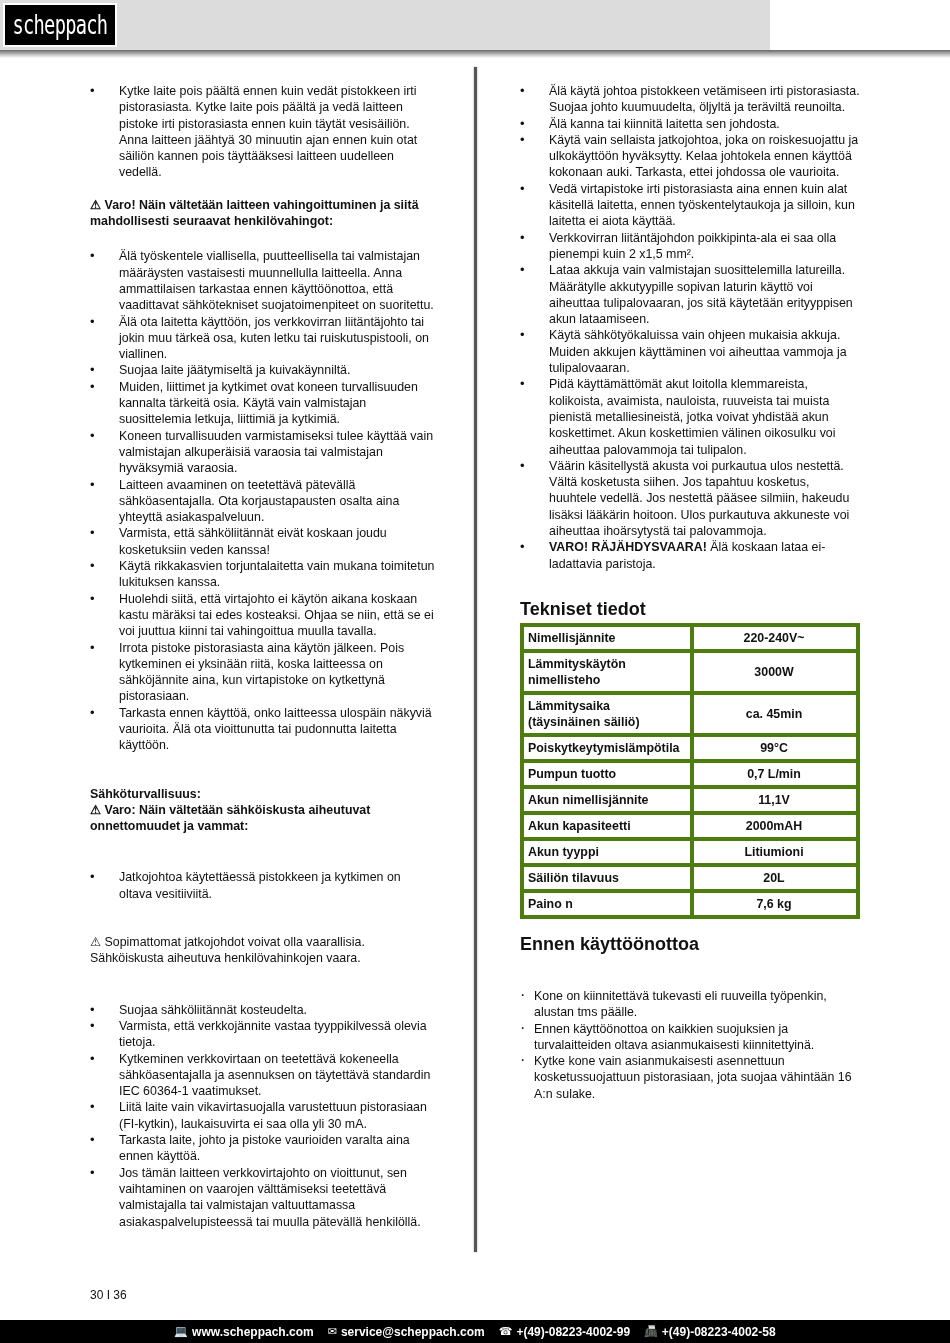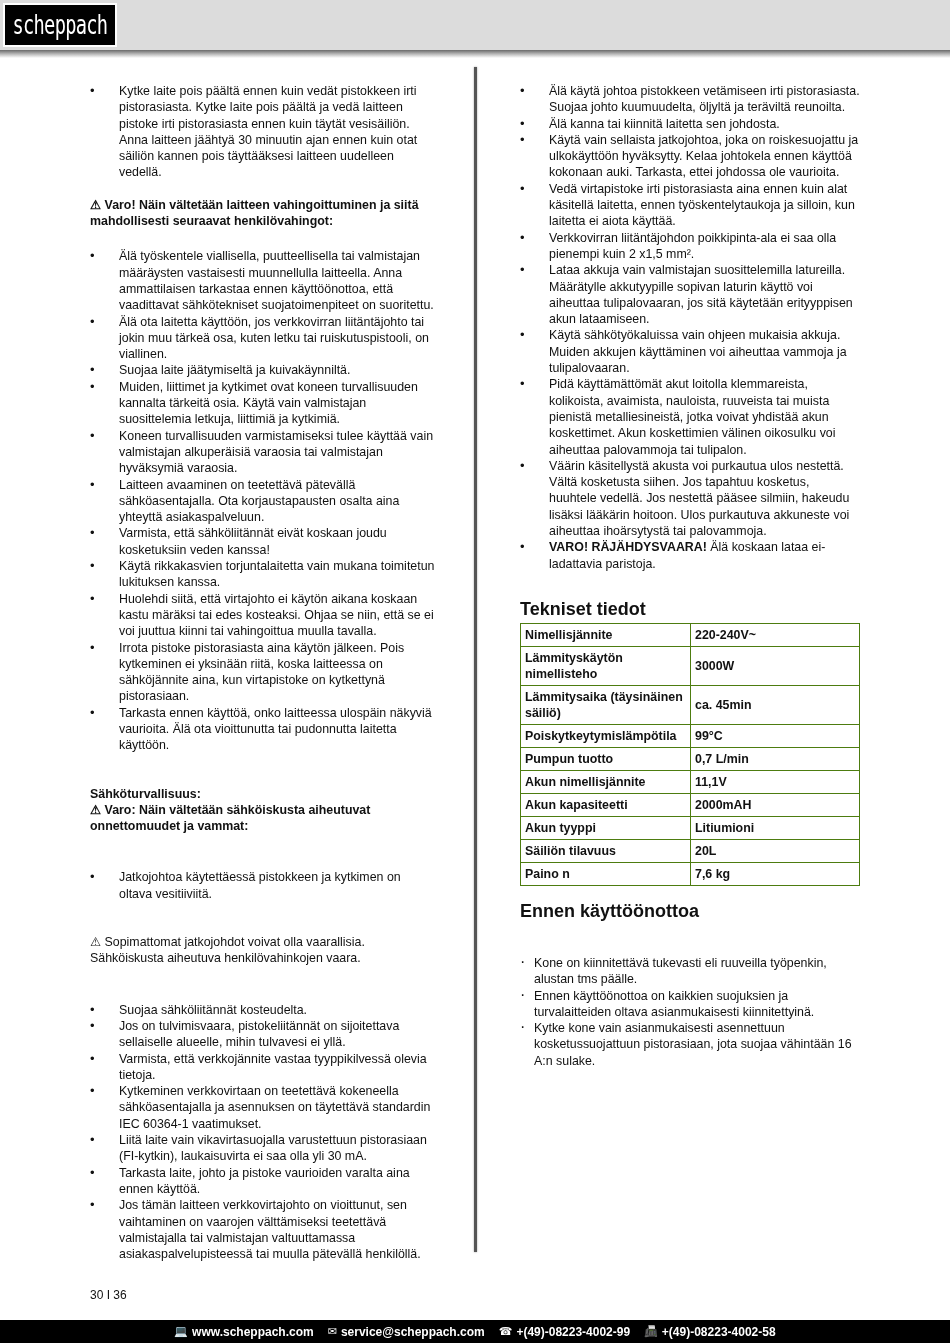--- a/index.html
+++ b/index.html
@@ -1,19 +1,19 @@
 <!DOCTYPE html>
 <html><head>
 <meta charset="utf-8">
 <style>
   * { box-sizing: border-box; margin: 0; padding: 0; }
   html, body { width: 950px; height: 1343px; background: #ffffff; overflow: hidden; }
   body { position: relative; font-family: "Liberation Sans", sans-serif; color: #111; }
 
-  .header { position: absolute; left: 0; top: 0; width: 950px; height: 50px; background: #dcdcdc; }
+  .header { position: absolute; left: 0; top: 0; width: 770px; height: 50px; background: #dcdcdc; }
   .header-shadow { position: absolute; left: 0; top: 50px; width: 950px; height: 8px;
     background: linear-gradient(#6a6a6a, #b8b8b8 50%, #ffffff); }
   .logo { position: absolute; left: 3px; top: 3px; width: 114px; height: 44px; background: #000; border: 2px solid #fff;
     color: #fff; font-family: "DejaVu Sans Mono", monospace; font-size: 26px; letter-spacing: -1px;
     display: flex; align-items: center; justify-content: center; transform-origin: center; }
   .logo span { display: inline-block; transform: scaleX(0.72); }
 
   .col { position: absolute; top: 64px; font-size: 12.4px; line-height: 16.3px; }
   .col-left { left: 90px; width: 345px; }
   .col-right { left: 520px; width: 340px; }
@@ -27,22 +27,22 @@
   ul.small-bullets li::before { content: "\00B7"; font-size: 16px; left: 0; top: -1px; }
 
   .warn-head { font-weight: bold; }
   .bold { font-weight: bold; }
   .gap-s { height: 16px; }
   .gap-m { height: 32px; }
 
   .h2 { font-size: 18px; font-weight: bold; margin-top: 0; line-height: 22px; }
 
   table.spec { width: 340px; border-collapse: collapse; font-size: 12.4px; font-weight: bold; margin-top: 3px; }
-  table.spec td { border: 1px solid #4d7c0f; padding: 3px 6px 3px 4px; line-height: 16px; vertical-align: middle; }
-  table.spec td.val { text-align: left; white-space: nowrap; margin-left: 36px; }
+  table.spec td { border: 4px solid #4d7c0f; padding: 3px 6px 3px 4px; line-height: 16px; vertical-align: middle; }
+  table.spec td.val { text-align: center; white-space: nowrap; margin-left: 36px; }
 
   .page-num { position: absolute; left: 90px; top: 1288px; font-size: 12px; }
   .footer { position: absolute; left: 0; top: 1320px; width: 950px; height: 23px; background: #000; color: #fff;
     font-size: 12px; font-weight: bold; display: flex; align-items: center; justify-content: center; gap: 14px; }
   .footer .fi { display: inline-flex; align-items: center; gap: 4px; }
   .footer .ic { font-size: 11px; font-weight: normal; }
 </style>
 </head>
 <body>
 
@@ -79,21 +79,20 @@
   <div class="warn-head">⚠ Varo: Näin vältetään sähköiskusta aiheutuvat onnettomuudet ja vammat:</div>
   <div class="gap-s"></div>
   <ul class="blist">
     <li>Jatkojohtoa käytettäessä pistokkeen ja kytkimen on oltava vesitiiviitä.</li>
   </ul>
   <div class="gap-m"></div>
   <div>⚠ Sopimattomat jatkojohdot voivat olla vaarallisia. Sähköiskusta aiheutuva henkilövahinkojen vaara.</div>
   <div class="gap-s"></div>
   <ul class="blist">
     <li>Suojaa sähköliitännät kosteudelta.</li>
-    <li>Jos on tulvimisvaara, pistokeliitännät on sijoitettava sellaiselle alueelle, mihin tulvavesi ei yllä.</li>
     <li>Varmista, että verkkojännite vastaa tyyppikilvessä olevia tietoja.</li>
     <li>Kytkeminen verkkovirtaan on teetettävä kokeneella sähköasentajalla ja asennuksen on täytettävä standardin IEC 60364-1 vaatimukset.</li>
     <li>Liitä laite vain vikavirtasuojalla varustettuun pistorasiaan (FI-kytkin), laukaisuvirta ei saa olla yli 30 mA.</li>
     <li>Tarkasta laite, johto ja pistoke vaurioiden varalta aina ennen käyttöä.</li>
     <li>Jos tämän laitteen verkkovirtajohto on vioittunut, sen vaihtaminen on vaarojen välttämiseksi teetettävä valmistajalla tai valmistajan valtuuttamassa asiakaspalvelupisteessä tai muulla pätevällä henkilöllä.</li>
   </ul>
 </div>
 
 <div class="col col-right">
   <ul class="blist">

